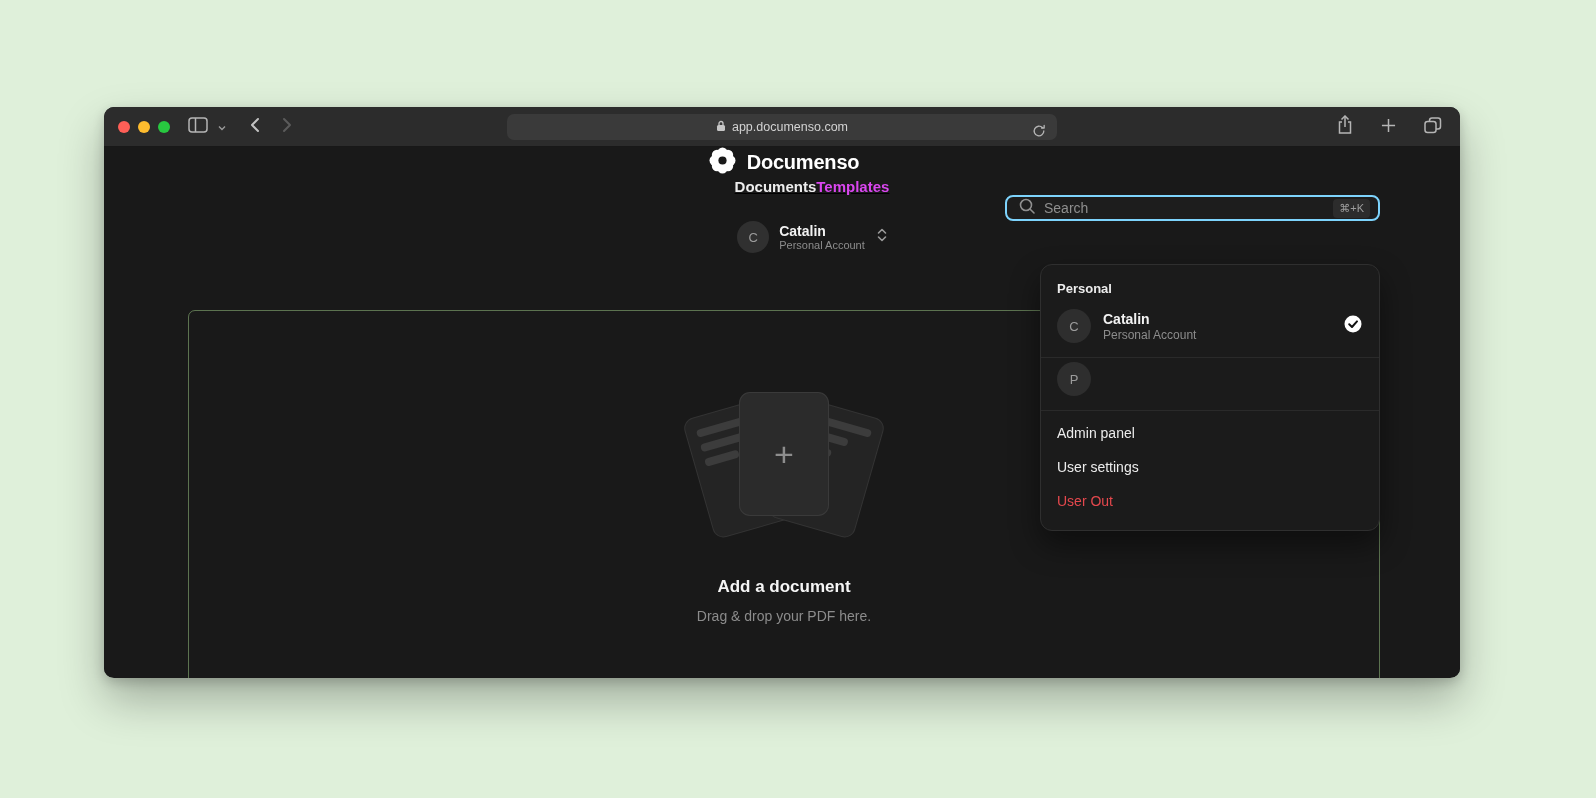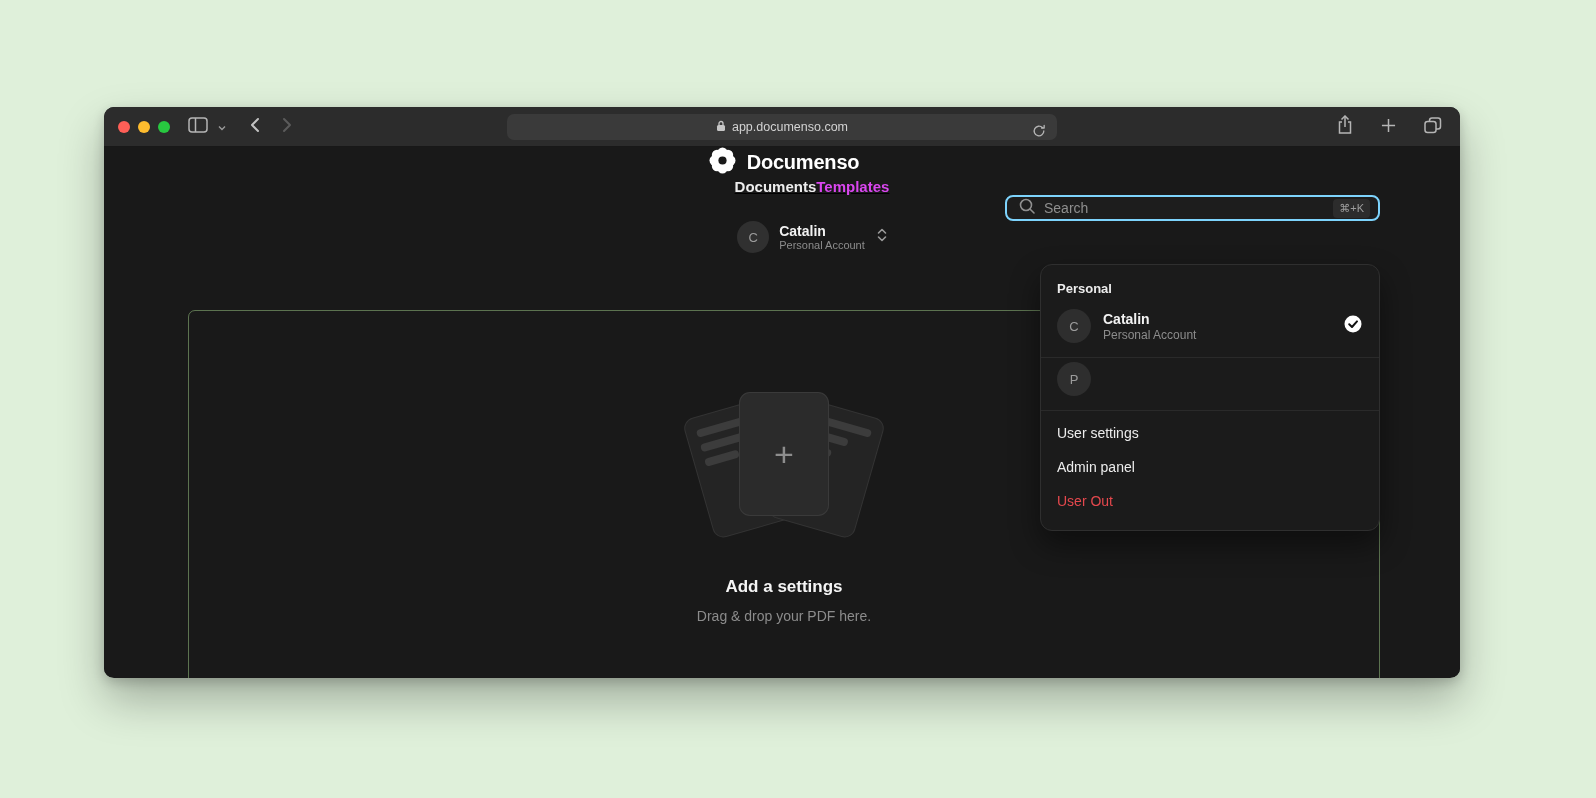--- a/index.html
+++ b/index.html
@@ -270,21 +270,21 @@
         </div>
         <div class="card right">
           <div class="stripe"></div>
             <div class="stripe s2"></div>
             <div class="stripe s3"></div>
         </div>
         <div class="card center">
           <span class="card-plus">+</span>
         </div>
       </div>
-      <div class="dz-title">Add a settings</div>
+      <div class="dz-title">Add a document</div>
       <div class="dz-sub">Drag &amp; drop your PDF here.</div>
     </div>
 
     <div class="menu">
       <div class="menu-label">Personal</div>
 
       <div class="menu-item-row">
         <span class="avatar">C</span>
         <span class="mi-texts">
           <span class="mi-name">Catalin</span>
@@ -301,20 +301,20 @@
       <div class="divider"></div>
 
 
       <div class="menu-item-row">
         <span class="avatar">P</span>
       </div>
 
       <div class="divider"></div>
 
       <div class="menu-links">
+        <button class="menu-link">Admin panel</button>
         <button class="menu-link">User settings</button>
-        <button class="menu-link">Admin panel</button>
         <button class="menu-link danger">User Out</button>
       </div>
     </div>
 
   </div>
 </div>
 
 </body></html>

